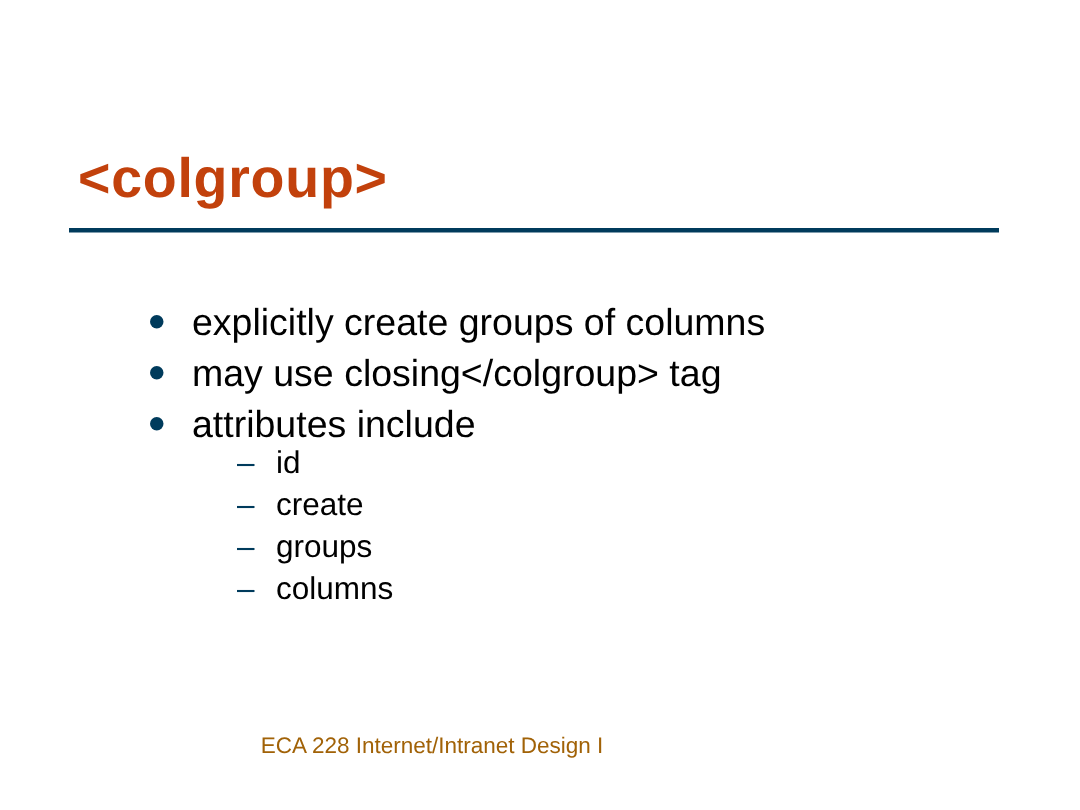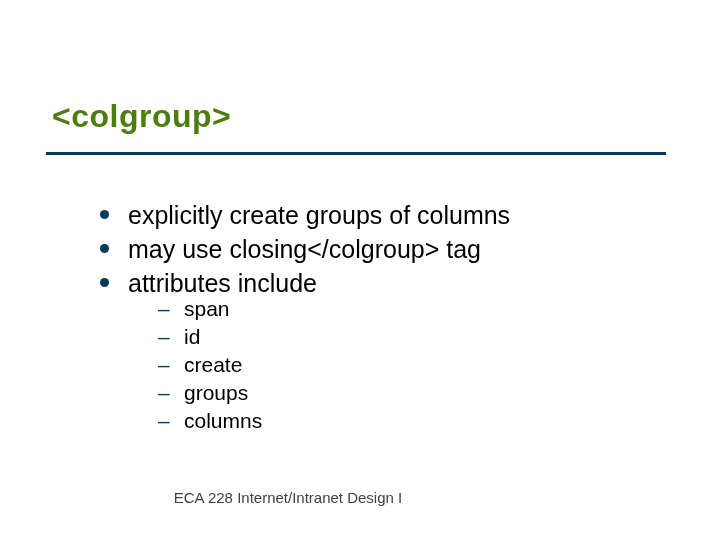--- a/index.html
+++ b/index.html
@@ -2,23 +2,23 @@
 <html><head>
 <meta charset="utf-8">
 <style>
   * { margin: 0; padding: 0; box-sizing: border-box; }
   html, body { width: 720px; height: 540px; background: #fff; font-family: Arial, Helvetica, sans-serif; color: #000; }
   .slide { position: relative; width: 720px; height: 540px; }
   .title {
     position: absolute;
     left: 52px;
     top: 98px;
-    font-size: 32px;
+    font-size: 37px;
     font-weight: bold;
-    color: #4d7c0f;
+    color: #c2410c;
     letter-spacing: 0.5px;
   }
   .rule {
     position: absolute;
     left: 46px;
     top: 152px;
     width: 620px;
     height: 3px;
     background: #003b5c;
   }
@@ -67,40 +67,39 @@
     font-size: 21px;
     color: #003b5c;
   }
   .footer {
     position: absolute;
     left: 0;
     width: 576px;
     top: 489px;
     text-align: center;
     font-size: 15px;
-    color: #404040;
+    color: #a16207;
   }
 </style>
 </head>
 <body>
 
 <div class="slide">
 
   <div class="title">&lt;colgroup&gt;</div>
 
   <div class="rule"></div>
 
   <ul class="main-list">
     <li><span>explicitly create groups of columns</span></li>
     <li><span>may use closing&lt;/colgroup&gt; tag</span></li>
     <li><span>attributes include</span></li>
   </ul>
 
   <ul class="sub-list">
-    <li><span>span</span></li>
     <li><span>id</span></li>
     <li><span>create</span></li>
     <li><span>groups</span></li>
     <li><span>columns</span></li>
   </ul>
 
   <div class="footer">ECA 228  Internet/Intranet Design I</div>
 
 </div>
 

